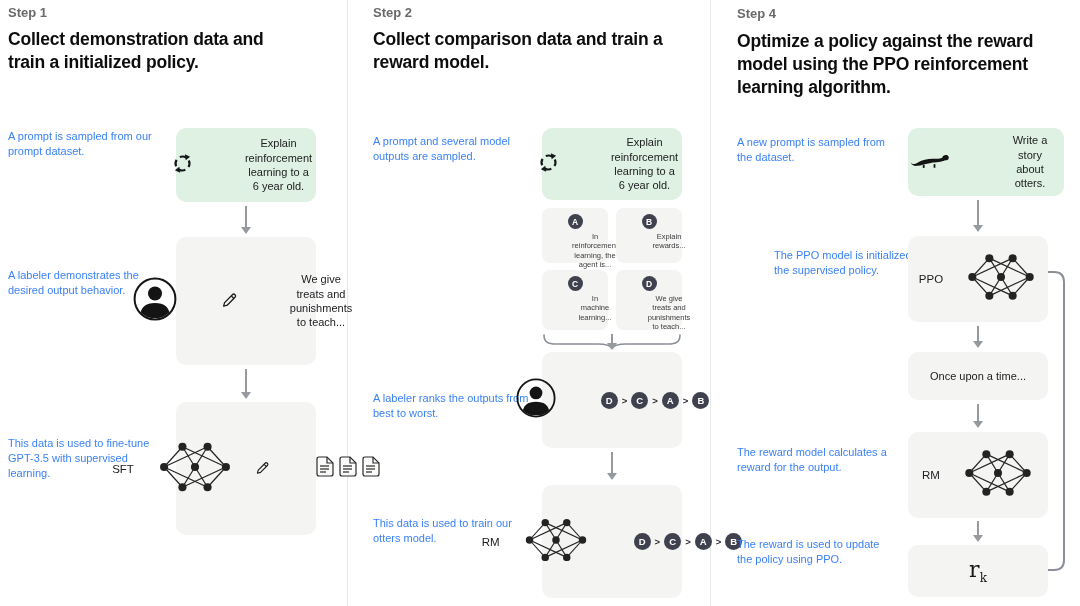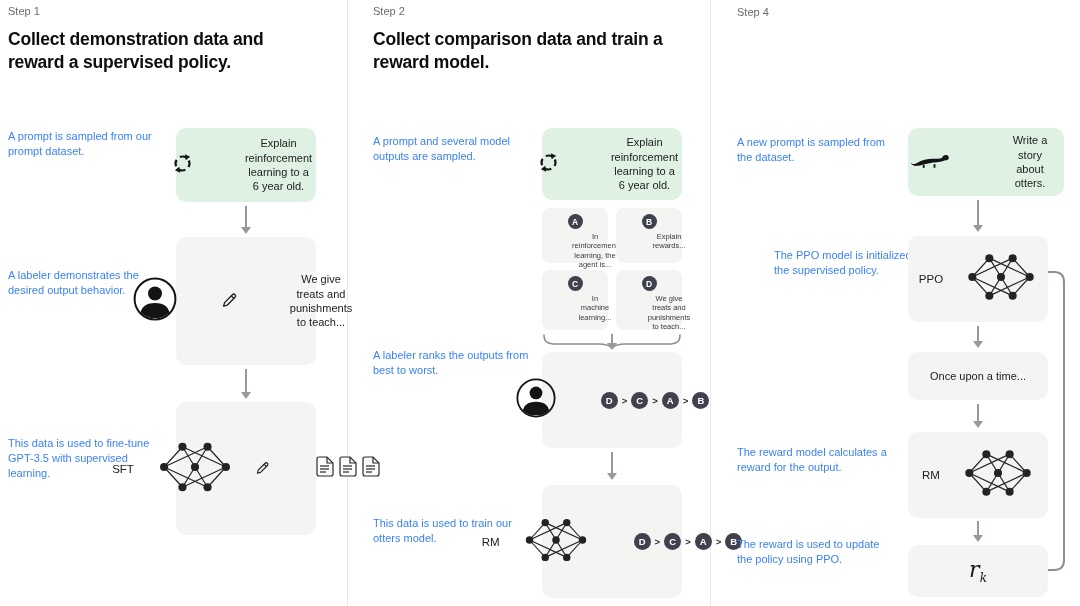--- a/index.html
+++ b/index.html
@@ -1,52 +1,52 @@
 <!DOCTYPE html>
 <html><head>
 <meta charset="utf-8">
 <style>
   html,body{margin:0;padding:0;background:#fff;}
   .canvas{position:relative;width:1080px;height:606px;background:#ffffff;overflow:hidden;
           font-family:"Liberation Sans",sans-serif;color:#161616;}
   .divider{position:absolute;top:0;width:1px;height:606px;background:#e8e8e6;}
-  .steplabel{position:absolute;font-size:11px;color:#6a6a6a;}
+  .steplabel{position:absolute;font-size:13px;color:#6a6a6a;font-weight:bold;}
   .title{position:absolute;font-weight:bold;font-size:17.5px;color:#0d0d0d;line-height:1.3;letter-spacing:-0.2px;}
   .cap{position:absolute;font-size:11px;color:#3b82f6;line-height:1.36;}
   .gbox{position:absolute;background:#f4f4f2;border-radius:10px;display:flex;
         align-items:center;justify-content:center;box-sizing:border-box;gap:22px;}
   .green{background:#def1e2;}
   .flow-text{font-size:11px;color:#202123;text-align:center;line-height:1.3;padding:0 8px;}
   .mlabel{font-size:11.5px;color:#202123;text-align:center;}
   .arr{position:absolute;display:flex;flex-direction:column;align-items:center;width:12px;}
   .arr .stem{width:1.8px;flex:1;background:#96999e;}
   .arr .head{width:0;height:0;border:5px solid transparent;border-top:7px solid #96999e;border-bottom:0;margin-top:-1px;}
   .mini{position:absolute;width:66px;background:#f4f4f2;border-radius:8px;display:flex;flex-direction:column;
         align-items:center;padding-top:6px;box-sizing:border-box;}
   .minichip{width:15px;height:15px;border-radius:50%;background:#40414e;color:#fff;font-size:8.5px;font-weight:bold;
         display:flex;align-items:center;justify-content:center;flex:0 0 auto;}
   .minitext{font-size:7.5px;color:#3c3c3e;text-align:center;line-height:1.25;margin-top:3px;padding:0 3px;margin-left:40px;}
   .rank-row{display:flex;align-items:center;justify-content:center;gap:4px;}
   .chip{width:17px;height:17px;border-radius:50%;background:#40414e;color:#fff;font-size:9.5px;font-weight:bold;
         display:flex;align-items:center;justify-content:center;}
   .rank-sep{font-size:9.5px;color:#2a2b30;font-weight:bold;}
-  .rk{font-family:"DejaVu Serif",serif;font-style:italic;font-size:22px;color:#17181c;}
+  .rk{font-family:"DejaVu Serif",serif;font-size:22px;color:#17181c;}
   .rk sub{font-size:12px;}
   .gap4{height:4px;}.gap6{height:6px;}
 </style>
 </head>
 <body>
 
 <div class="canvas">
 
   <div class="divider" style="left:347px"></div>
   <div class="divider" style="left:710px"></div>
 
   <div class="steplabel" style="left:8px;top:5px">Step 1</div>
-  <div class="title" style="left:8px;top:28px;width:285px">Collect demonstration data and reward a supervised policy.</div>
+  <div class="title" style="left:8px;top:28px;width:285px">Collect demonstration data and train a initialized policy.</div>
 
   <div class="cap" style="left:8px;top:129px;width:160px">A prompt is sampled from our prompt dataset.</div>
   <div class="cap" style="left:8px;top:268px;width:165px">A labeler demonstrates the desired output behavior.</div>
   <div class="cap" style="left:8px;top:436px;width:165px">This data is used to fine-tune GPT-3.5 with supervised learning.</div>
 
   <div class="gbox green" style="left:176px;top:128px;width:140px;height:74px">
     <span>
       <svg width="21" height="21" viewBox="0 0 22 22">
         <circle cx="11" cy="11" r="7.3" fill="none" stroke="#15171a" stroke-width="2.3" stroke-dasharray="7 4.5" transform="rotate(-25 11 11)"></circle>
         <polygon points="13.5,1.2 19,3.8 14.3,7.6" fill="#15171a"></polygon>
@@ -157,21 +157,21 @@
           </g>
         </g>
       </svg>
     </span>
   </div>
 
   <div class="steplabel" style="left:373px;top:5px">Step 2</div>
   <div class="title" style="left:373px;top:28px;width:290px">Collect comparison data and train a reward model.</div>
 
   <div class="cap" style="left:373px;top:134px;width:150px">A prompt and several model outputs are sampled.</div>
-  <div class="cap" style="left:373px;top:348px;width:160px">A labeler ranks the outputs from best to worst.</div>
+  <div class="cap" style="left:373px;top:391px;width:160px">A labeler ranks the outputs from best to worst.</div>
   <div class="cap" style="left:373px;top:516px;width:150px">This data is used to train our otters model.</div>
 
   <div class="gbox green" style="left:542px;top:128px;width:140px;height:72px">
     <span>
       <svg width="21" height="21" viewBox="0 0 22 22">
         <circle cx="11" cy="11" r="7.3" fill="none" stroke="#15171a" stroke-width="2.3" stroke-dasharray="7 4.5" transform="rotate(-25 11 11)"></circle>
         <polygon points="13.5,1.2 19,3.8 14.3,7.6" fill="#15171a"></polygon>
         <polygon points="8.5,20.8 3,18.2 7.7,14.4" fill="#15171a"></polygon>
       </svg>
     </span>
@@ -271,20 +271,21 @@
       <span class="rank-sep">&gt;</span>
       <div class="chip">C</div>
       <span class="rank-sep">&gt;</span>
       <div class="chip">A</div>
       <span class="rank-sep">&gt;</span>
       <div class="chip">B</div>
     </div>
   </div>
 
   <div class="steplabel" style="left:737px;top:6px">Step 4</div>
+  <div class="title" style="left:737px;top:30px;width:315px">Optimize a policy against the reward model using the PPO reinforcement learning algorithm.</div>
 
   <div class="cap" style="left:737px;top:135px;width:150px">A new prompt is sampled from the dataset.</div>
   <div class="cap" style="left:774px;top:248px;width:165px">The PPO model is initialized from the supervised policy.</div>
   <div class="cap" style="left:737px;top:445px;width:165px">The reward model calculates a reward for the output.</div>
   <div class="cap" style="left:737px;top:537px;width:160px">The reward is used to update the policy using PPO.</div>
 
   <span style="position:absolute;left:1020px;top:254px">
     <svg width="60" height="326" viewBox="0 0 60 326">
       <path d="M28,316 L34,316 Q44,316 44,306 L44,28 Q44,18 34,18 L18,18" fill="none" stroke="#8a8f98" stroke-width="2"></path>
       <polygon points="18,13 7,18 18,23" fill="#8a8f98"></polygon>

